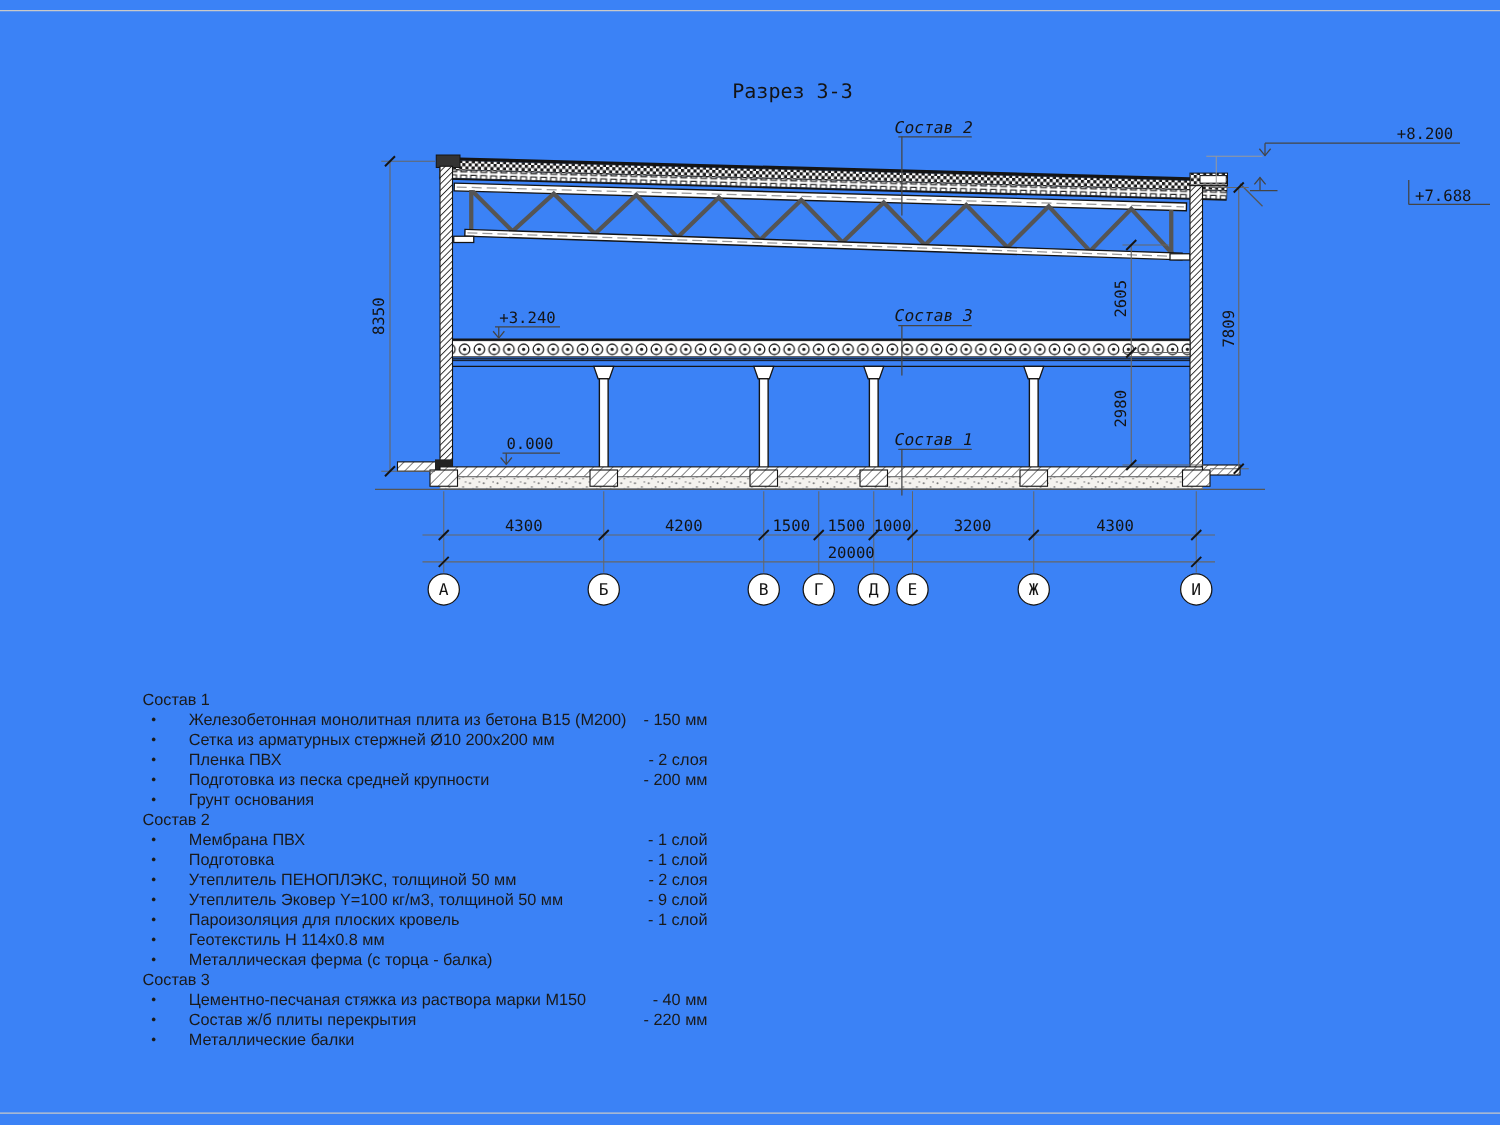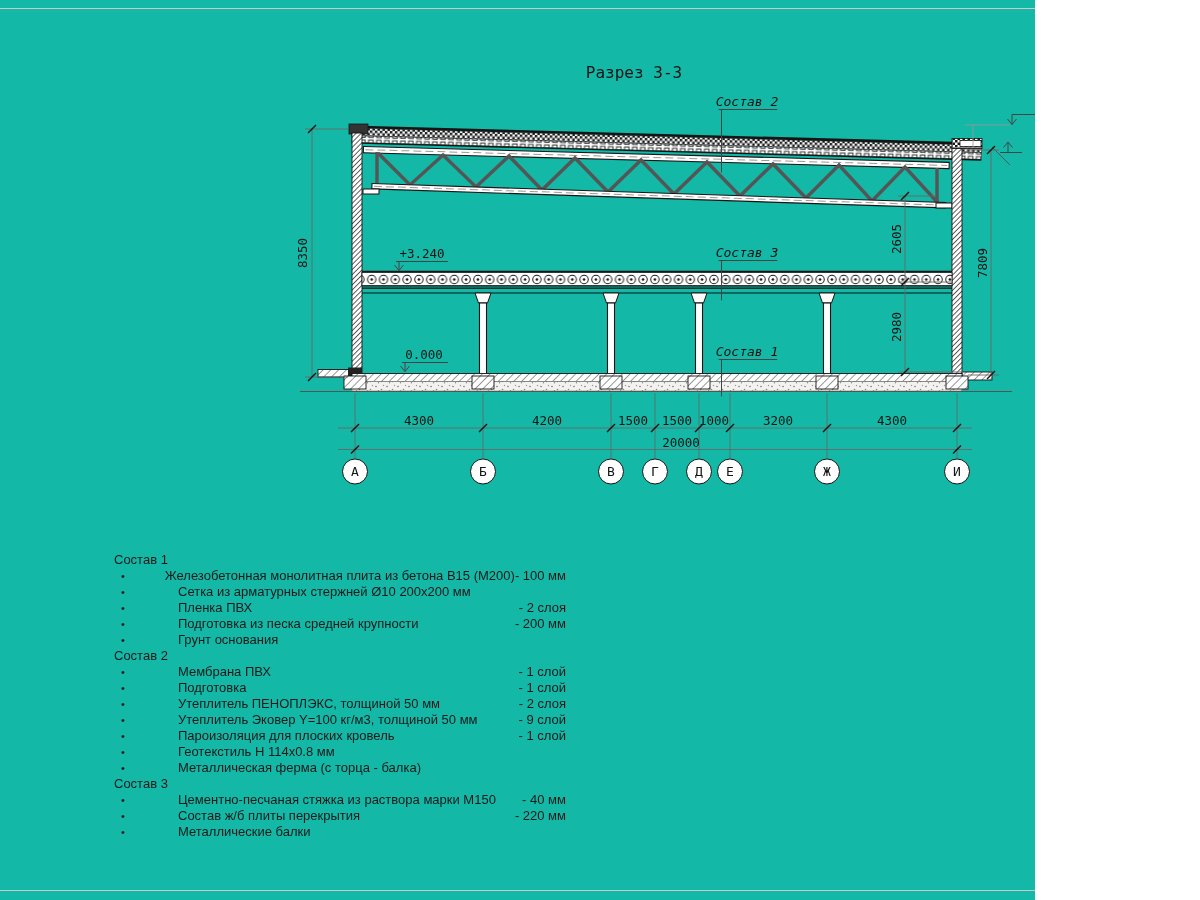--- a/index.html
+++ b/index.html
@@ -1,32 +1,32 @@
 <!DOCTYPE html>
 <html><head>
 <meta charset="utf-8">
 <style>
   html,body{margin:0;padding:0;background:#fff;}
-  .sheet{position:relative;width:1035px;height:900px;background:#14b8a6;overflow:hidden;
+  .sheet{position:relative;width:1200px;height:900px;background:#3b82f6;overflow:hidden;
          font-family:"Liberation Sans",sans-serif;}
   .page-edge{position:absolute;left:0;width:1200px;height:1px;background:#c9c9c9;}
   .page-edge.top{top:8px;}
   .page-edge.bottom{top:890px;}
   svg{position:absolute;top:0;left:0;}
   svg text{font-family:"DejaVu Sans Mono",monospace;fill:#141414;}
   .t-title{font-size:16px;}
   .t-dim{font-size:12.5px;}
   .t-lbl{font-size:13px;font-style:italic;}
   .t-ax{font-size:13px;}
   .legend{position:absolute;left:114px;top:552px;width:452px;color:#1a1a1a;
           font-size:13px;line-height:16px;}
   .lg-head{height:16px;}
   .lg-row{display:flex;height:16px;}
   .lg-bullet{width:30px;padding-left:7px;font-size:11px;}
-  .lg-text{white-space:nowrap;margin-left:27px;}
+  .lg-text{white-space:nowrap;}
   .lg-val{margin-left:auto;white-space:nowrap;}
 </style>
 </head>
 <body>
 
 <div class="sheet">
   <div class="page-edge top"></div>
   <div class="page-edge bottom"></div>
 
   <svg width="1200" height="540" viewBox="0 0 1200 540">
@@ -250,21 +250,21 @@
       <text class="t-ax" x="827" y="476" text-anchor="middle">Ж</text>
       <text class="t-ax" x="957" y="476" text-anchor="middle">И</text>
     </g>
   </svg>
 
   <div class="legend">
       <div class="lg-head">Состав 1</div>
       <div class="lg-row">
         <span class="lg-bullet">•</span>
         <span class="lg-text">Железобетонная монолитная плита из бетона В15 (М200)</span>
-        <span class="lg-val">-  100 мм</span>
+        <span class="lg-val">-  150 мм</span>
       </div>
       <div class="lg-row">
         <span class="lg-bullet">•</span>
         <span class="lg-text">Сетка из арматурных стержней Ø10 200x200 мм</span>
       </div>
       <div class="lg-row">
         <span class="lg-bullet">•</span>
         <span class="lg-text">Пленка ПВХ</span>
         <span class="lg-val">-  2 слоя</span>
       </div>

